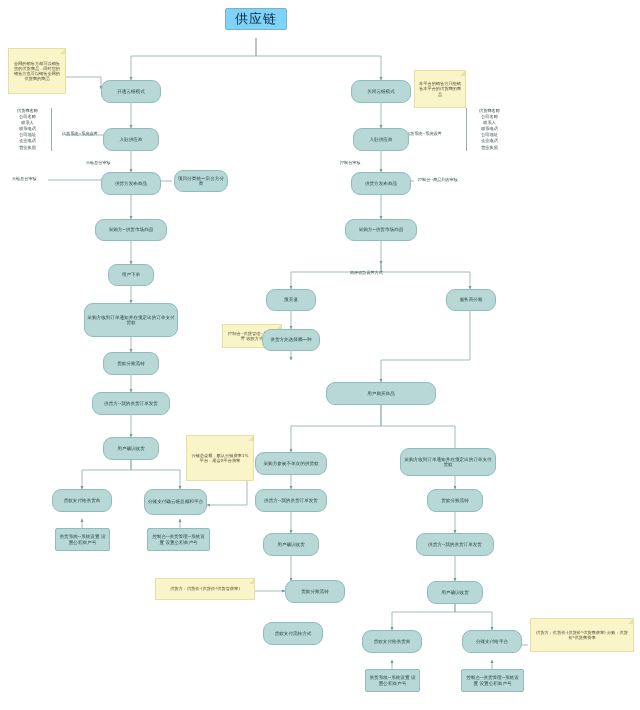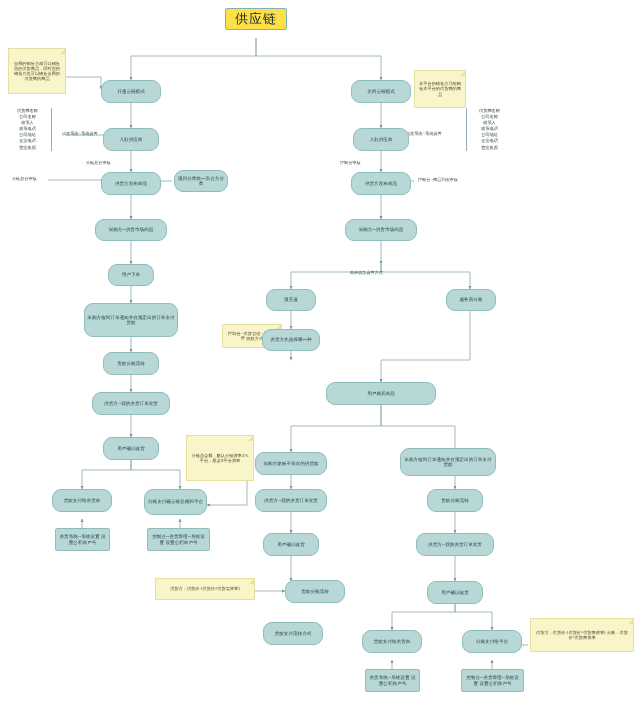--- a/index.html
+++ b/index.html
@@ -21,21 +21,21 @@
     color: #1f3b3b;
     display: flex; align-items: center; justify-content: center;
     text-align: center;
     line-height: 1.15;
     font-size: 4.6px;
     padding: 1px 2px;
     border-radius: 9px;
   }
   .node.rect { border-radius: 2px; }
   .node.title {
-    background: #fde047; border:1px solid #7fb3b3;
+    background: #7dd3fc; border:1px solid #7fb3b3;
     font-size: 13px; border-radius:2px; letter-spacing:1px;
     color:#123;
   }
   .note {
     position:absolute;
     background: #faf5c8;
     border: 1px solid #e6dfa0;
     color: #4a4633;
     font-size: 4.2px;
     line-height: 1.25;

